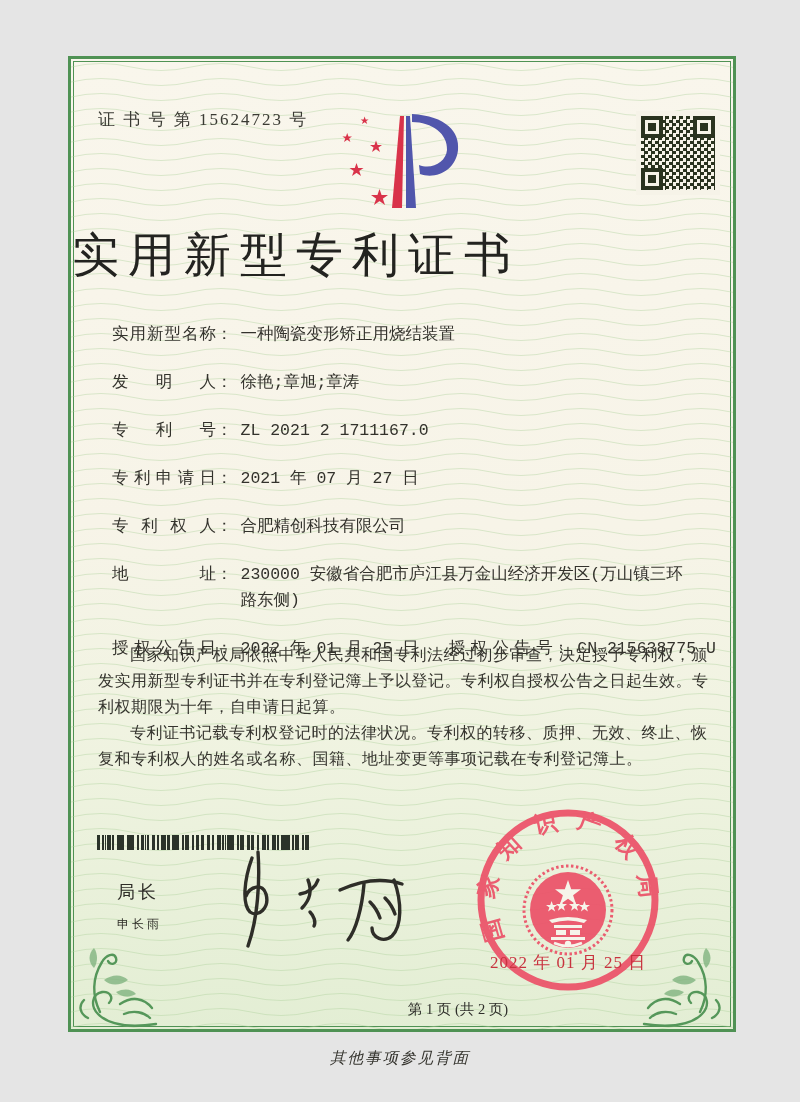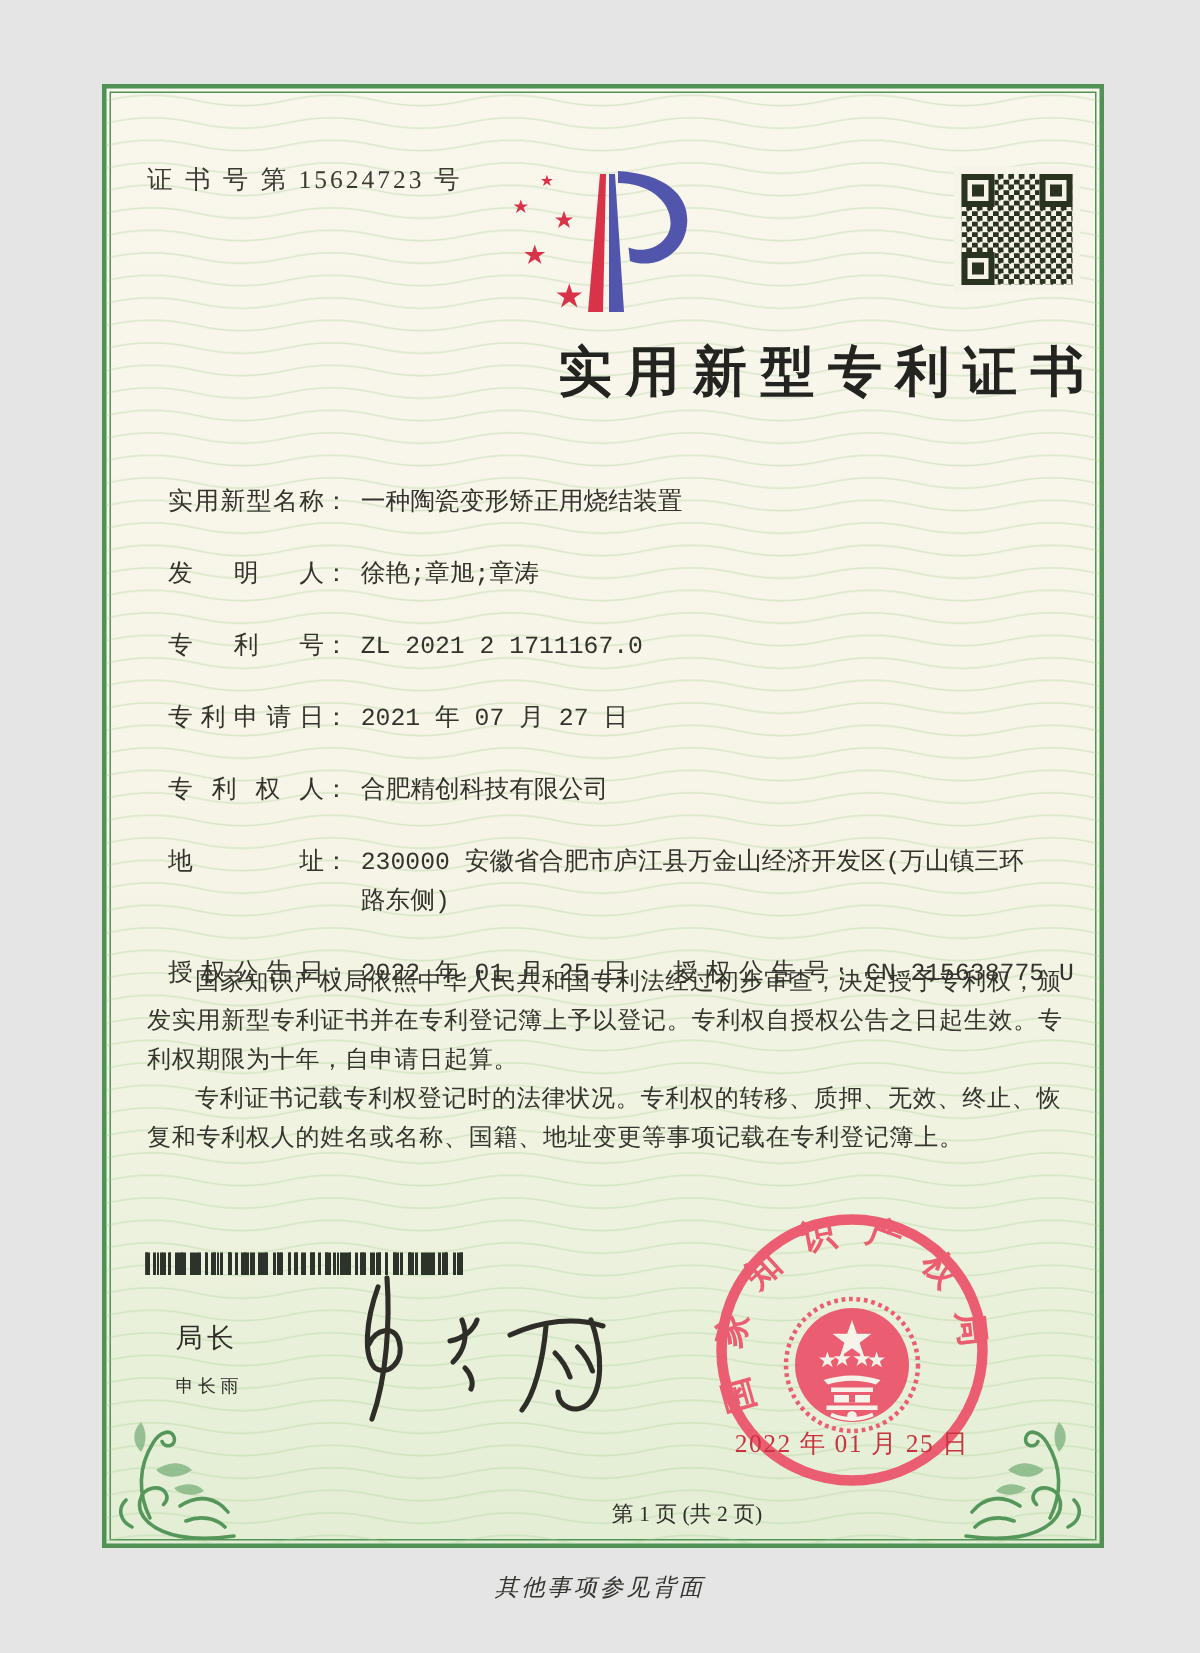--- a/index.html
+++ b/index.html
@@ -16,21 +16,21 @@
   .flourish.right{left:636px;top:934px;transform:scaleX(-1);}
   .abs{position:absolute;z-index:3;}
   .cert-no{left:98px;top:108px;font-size:17px;letter-spacing:2px;color:#3a3a33;}
   .qr{left:636px;top:111px;width:84px;height:84px;background:#f6f3e8;box-sizing:border-box;padding:5px;}
   .qr-grid{position:relative;width:74px;height:74px;
        background:repeating-conic-gradient(#2a331f 0% 25%, rgba(246,243,232,0) 0% 50%);
        background-size:7px 7px;}
   .qr-f{position:absolute;width:14px;height:14px;border:4px solid #2a331f;background:#f6f3e8;box-sizing:content-box;}
   .qr-f::after{content:"";position:absolute;left:3px;top:3px;width:8px;height:8px;background:#2a331f;}
   .qr-f.tl{left:0;top:0;} .qr-f.tr{right:0;top:0;} .qr-f.bl{left:0;bottom:0;}
-  .title{left:72px;top:224px;width:660px;text-align:right;font-size:36px;font-weight:700;
+  .title{left:72px;top:224px;width:660px;text-align:left;font-size:47px;font-weight:400;
          letter-spacing:9px;color:#232320;}
   .fields{left:112px;top:322px;width:610px;font-size:16.5px;color:#33322c;font-family:Liberation Mono, monospace;}
   .frow{margin-bottom:22px;line-height:26px;white-space:nowrap;}
   .flabel{display:inline-block;width:104px;text-align:justify;text-align-last:justify;vertical-align:top;}
   .fcolon{vertical-align:top;}
   .fvalue{margin-left:8px;vertical-align:top;}
   .frow.addr .fvalue{display:inline-block;width:455px;white-space:normal;}
   .grant-group2{margin-left:30px;}
   .paragraphs{left:98px;top:642px;width:612px;font-size:16px;line-height:26px;
               color:#35342e;letter-spacing:0.5px;}

